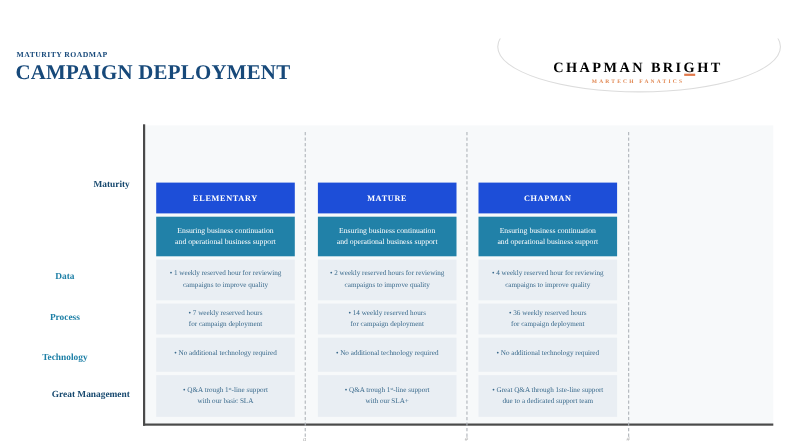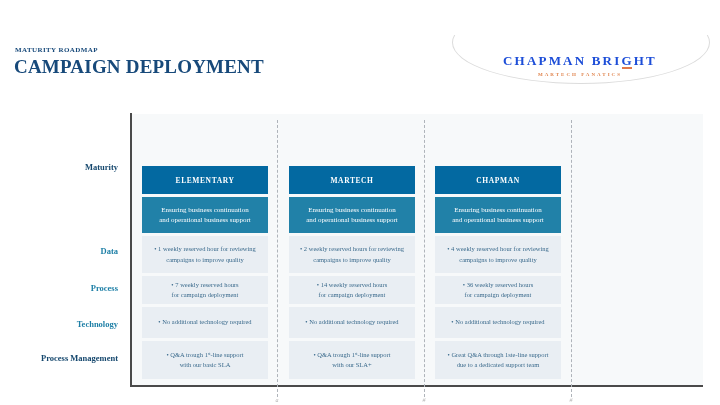--- a/index.html
+++ b/index.html
@@ -9,43 +9,43 @@
   
   .eyebrow{position:absolute;left:15px;top:11px;font-size:7px;font-weight:bold;
            letter-spacing:.4px;color:#17497a;}
   .title{position:absolute;left:14px;top:21px;font-size:19px;font-weight:bold;
          letter-spacing:.2px;color:#17497a;}
 
   
   .arc{position:absolute;left:452px;top:-34px;width:256px;height:81px;
        border:1px solid #dcdcdc;border-radius:50%;}
   .logo{position:absolute;left:470px;top:18px;width:220px;text-align:center;}
-  .logo-name{font-size:13px;font-weight:bold;letter-spacing:2.2px;color:#1d4ed8;}
+  .logo-name{font-size:13px;font-weight:bold;letter-spacing:2.2px;color:#000000;}
   .logo-g{position:relative;}
   .logo-g::after{content:"";position:absolute;left:1px;right:2px;bottom:-1px;height:2px;
                  background:#e0784a;}
   .logo-tagline{margin-top:3px;font-size:5px;font-weight:bold;letter-spacing:2px;color:#e0854f;}
 
   
   .plot{position:absolute;left:131px;top:79px;width:572px;height:272px;background:#f7f9fa;}
   .vaxis{position:absolute;left:130px;top:78px;width:2px;height:274px;background:#4a4a4a;}
   .haxis{position:absolute;left:130px;top:350px;width:573px;height:2px;background:#4a4a4a;}
   .dotline{position:absolute;top:85px;width:0;height:277px;border-left:1px dashed #afb4ba;}
   .marker{position:absolute;top:362px;width:14px;text-align:center;font-size:6px;
           font-style:italic;color:#b2b2b2;}
 
   .rowlabel{position:absolute;width:118px;text-align:right;font-weight:bold;font-size:8.5px;}
   .rowlabel.navy{color:#16486e;}
-  .rowlabel.teal{color:#1d7fa6;}
+  .rowlabel.teal{color:#1d7fa6;text-align:center;}
 
   .col{position:absolute;top:131px;width:126px;}
   .cell{position:absolute;left:0;width:126px;box-sizing:border-box;
         display:flex;align-items:center;justify-content:center;text-align:center;
         white-space:pre-line;}
-  .cell.header{top:0;height:28px;background:#0369a1;color:#ffffff;font-size:7.5px;
+  .cell.header{top:0;height:28px;background:#1d4ed8;color:#ffffff;font-size:7.5px;
                font-weight:bold;letter-spacing:.6px;}
   .cell.cap{top:31px;height:36px;background:#2181a8;color:#ffffff;font-size:7px;
             line-height:1.5;padding:0 6px;}
   .cell.light{background:#e9eef3;color:#3a6a8c;font-size:6.5px;line-height:1.55;padding:0 5px;}
   .cell.r-data{top:70px;height:37px;}
   .cell.r-process{top:110px;height:28px;}
   .cell.r-tech{top:141px;height:31px;}
   .cell.r-change{top:175px;height:38px;}
 
   
@@ -78,37 +78,37 @@
   <div class="dotline" style="left:571px"></div>
 
   <div class="marker" style="left:270px">a</div>
   <div class="marker" style="left:417px">#</div>
   <div class="marker" style="left:564px">#</div>
 
   <div class="rowlabel navy" style="top:127px">Maturity</div>
   <div class="rowlabel teal" style="top:211px">Data</div>
   <div class="rowlabel teal" style="top:248px">Process</div>
   <div class="rowlabel teal" style="top:284px">Technology</div>
-  <div class="rowlabel navy" style="top:318px">Process Management</div>
+  <div class="rowlabel navy" style="top:318px">Great Management</div>
 
   <div class="col" style="left:142px">
     <div class="cell header">ELEMENTARY</div>
     <div class="cell cap">Ensuring business continuation
 and operational business support</div>
     <div class="cell light r-data">• 1 weekly reserved hour for reviewing
 campaigns to improve quality</div>
     <div class="cell light r-process">• 7 weekly reserved hours
 for campaign deployment</div>
     <div class="cell light r-tech">• No additional technology required</div>
     <div class="cell light r-change">• Q&amp;A trough 1ˢᵗ-line support
 with our basic SLA</div>
   </div>
 
   <div class="col" style="left:289px">
-    <div class="cell header">MARTECH</div>
+    <div class="cell header">MATURE</div>
     <div class="cell cap">Ensuring business continuation
 and operational business support</div>
     <div class="cell light r-data">• 2 weekly reserved hours for reviewing
 campaigns to improve quality</div>
     <div class="cell light r-process">• 14 weekly reserved hours
 for campaign deployment</div>
     <div class="cell light r-tech">• No additional technology required</div>
     <div class="cell light r-change">• Q&amp;A trough 1ˢᵗ-line support
 with our SLA+</div>
   </div>

